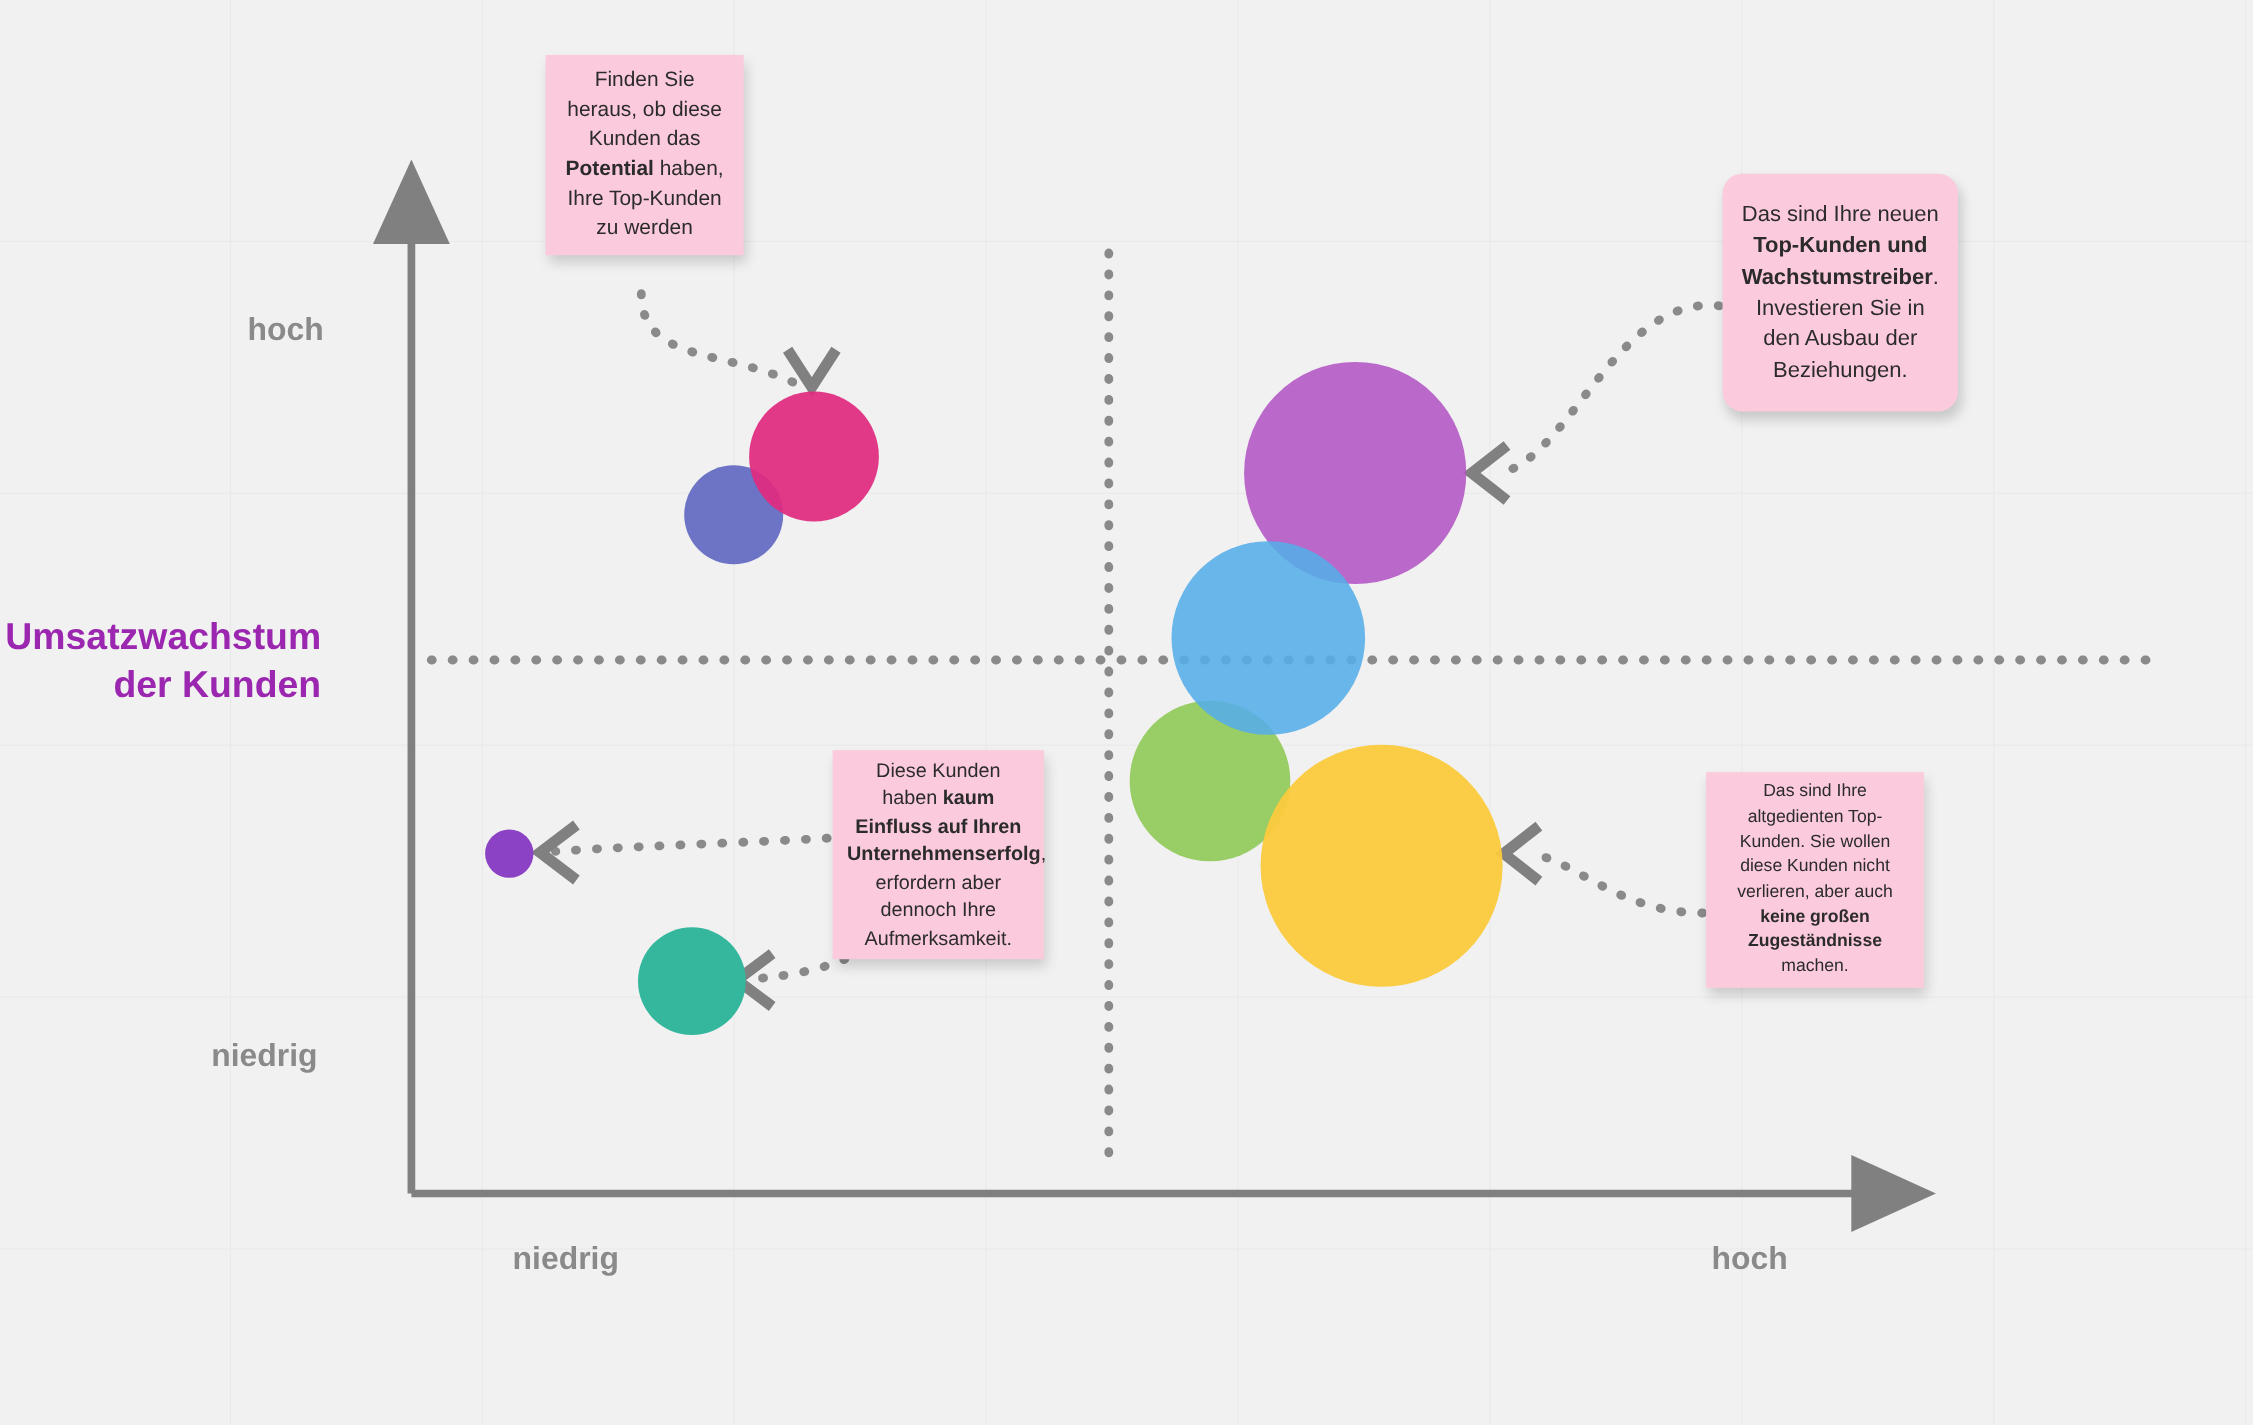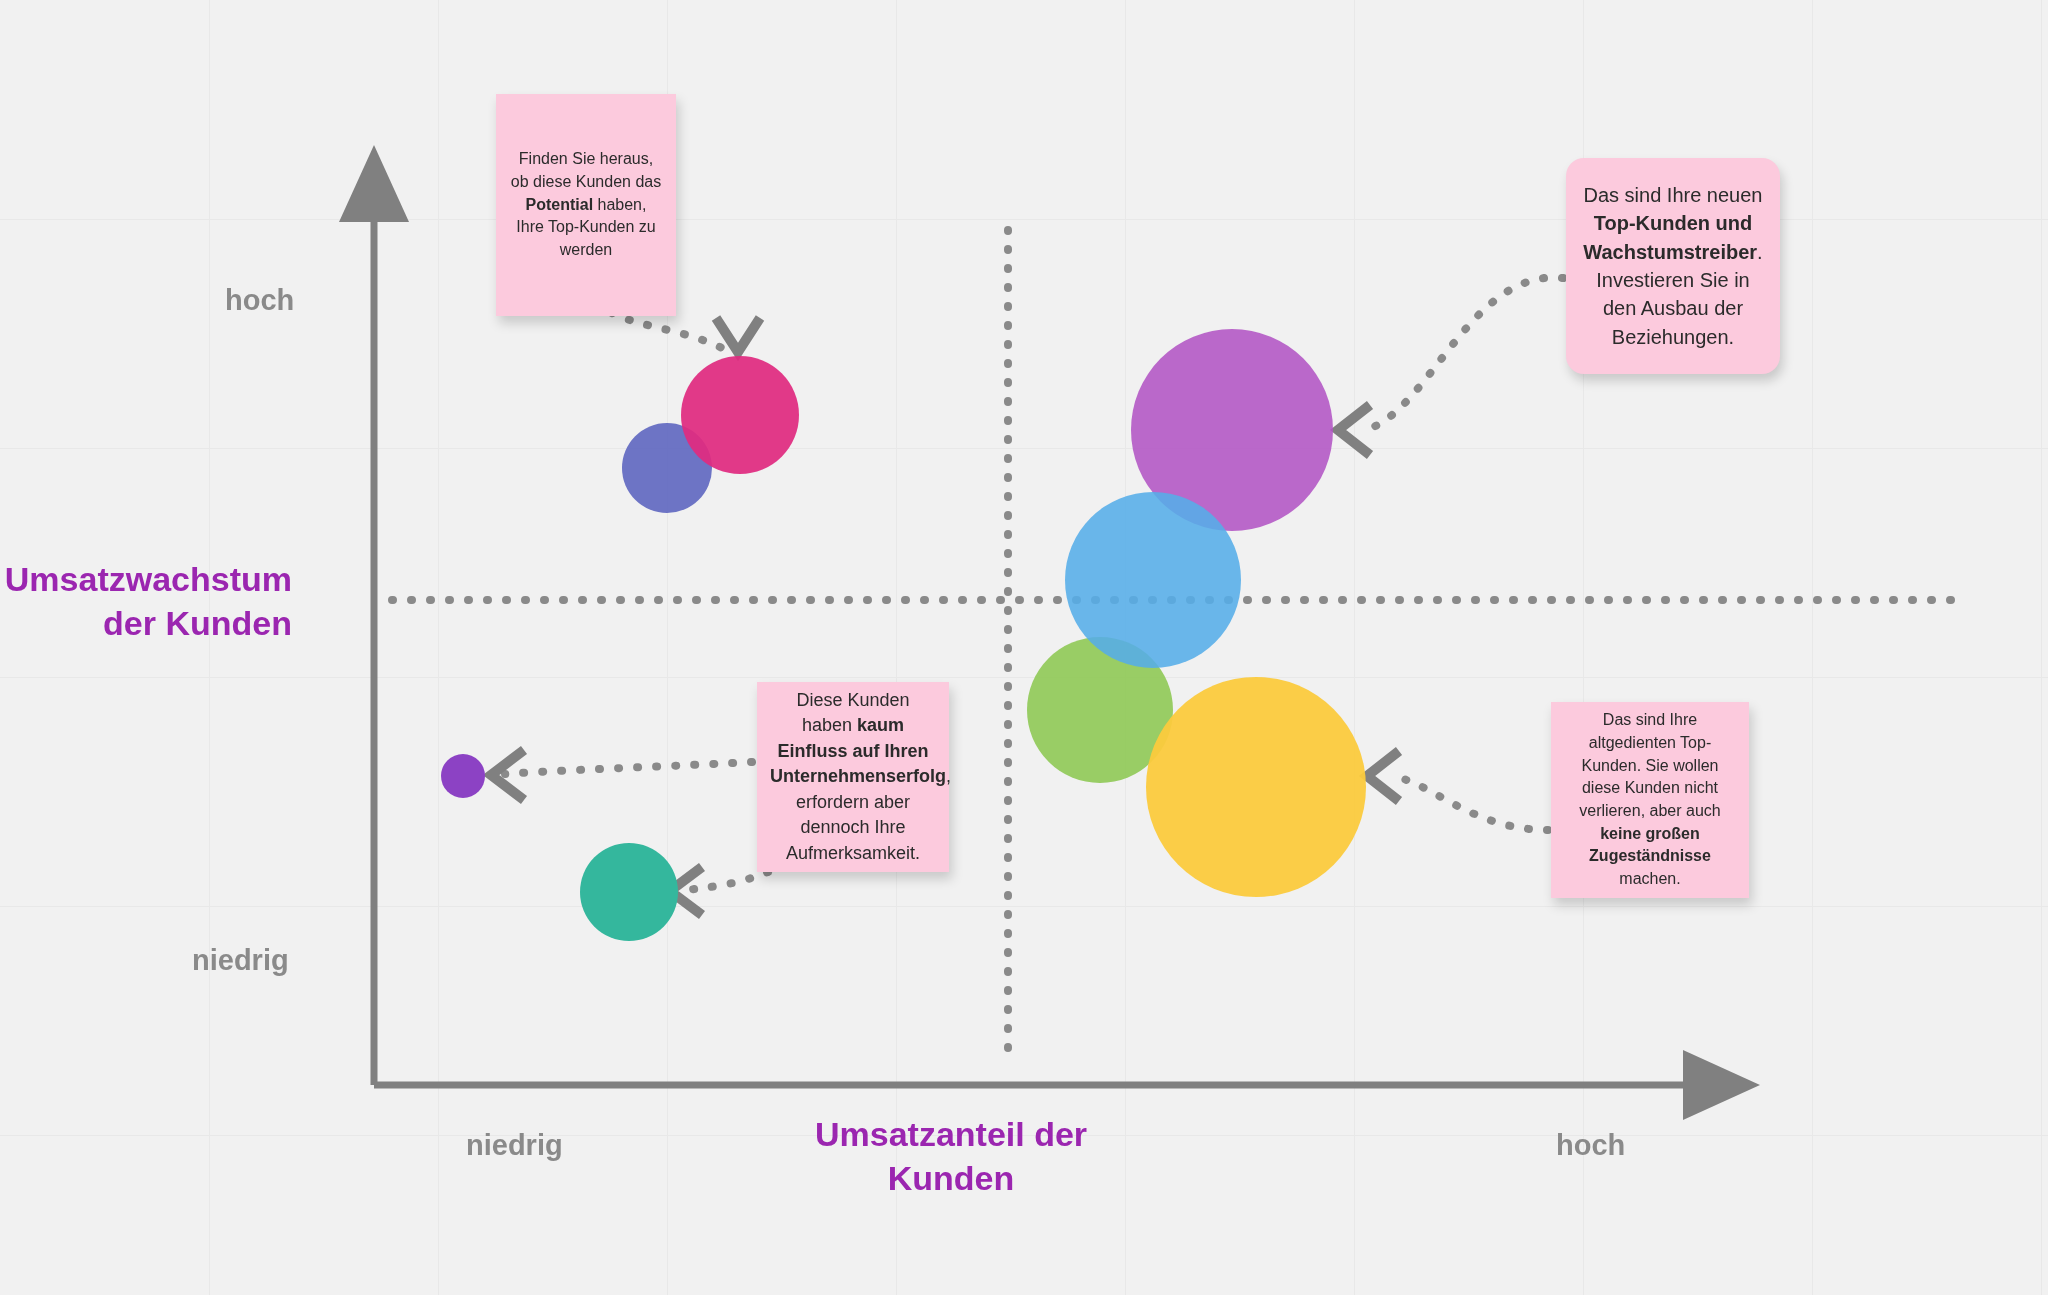--- a/index.html
+++ b/index.html
@@ -84,21 +84,21 @@
     align-items: center;
     justify-content: center;
   }
   .note .note-text {
     display: block;
     width: 100%;
     line-height: 1.42;
   }
   .note b { font-weight: bold; }
 
-  .note-potential  { left: 496px; top: 50px;  width: 180px; height: 222px; padding: 10px 14px; font-size: 16px; margin-top: 44px; }
+  .note-potential  { left: 496px; top: 50px;  width: 180px; height: 182px; padding: 10px 14px; font-size: 19px; }
   .note-topkunden  { left: 1566px; top: 158px; width: 214px; height: 216px; padding: 10px 16px; font-size: 20px; border-radius: 18px; }
   .note-einfluss   { left: 757px;  top: 682px; width: 192px; height: 190px; padding: 10px 13px; font-size: 18px; }
   .note-altgedient { left: 1551px; top: 702px; width: 198px; height: 196px; padding: 10px 14px; font-size: 16px; }
 </style>
 </head>
 <body>
 
 <div id="canvas">
 
   <svg class="axis-svg" viewBox="0 0 2048 1295">
@@ -149,22 +149,20 @@
   <div class="bubble" style="left:1131px;top:329px;width:202px;height:202px;background:#B254C4;"></div>
   <div class="bubble" style="left:1065px;top:492px;width:176px;height:176px;background:#55ADE8;"></div>
   <div class="bubble" style="left:1146px;top:677px;width:220px;height:220px;background:#FBCA3D;opacity:0.95;"></div>
   <div class="bubble" style="left:622px;top:423px;width:90px;height:90px;background:#5A62BE;"></div>
   <div class="bubble" style="left:681px;top:356px;width:118px;height:118px;background:#E02B80;opacity:0.93;"></div>
   <div class="bubble" style="left:441px;top:754px;width:44px;height:44px;background:#8C42C4;opacity:1;"></div>
   <div class="bubble" style="left:580px;top:843px;width:98px;height:98px;background:#34B79D;opacity:1;"></div>
 
   <div class="axis-title y">Umsatzwachstum
 der Kunden</div>
-  <div class="axis-title x">Umsatzanteil der
-Kunden</div>
 
   <div class="scale-label scale-y-high">hoch</div>
   <div class="scale-label scale-y-low">niedrig</div>
   <div class="scale-label scale-x-low">niedrig</div>
   <div class="scale-label scale-x-high">hoch</div>
 
   <div class="note note-potential">
     <span class="note-text">
       Finden Sie heraus, ob diese Kunden das <b>Potential</b> haben, Ihre Top-Kunden zu werden
     </span>

